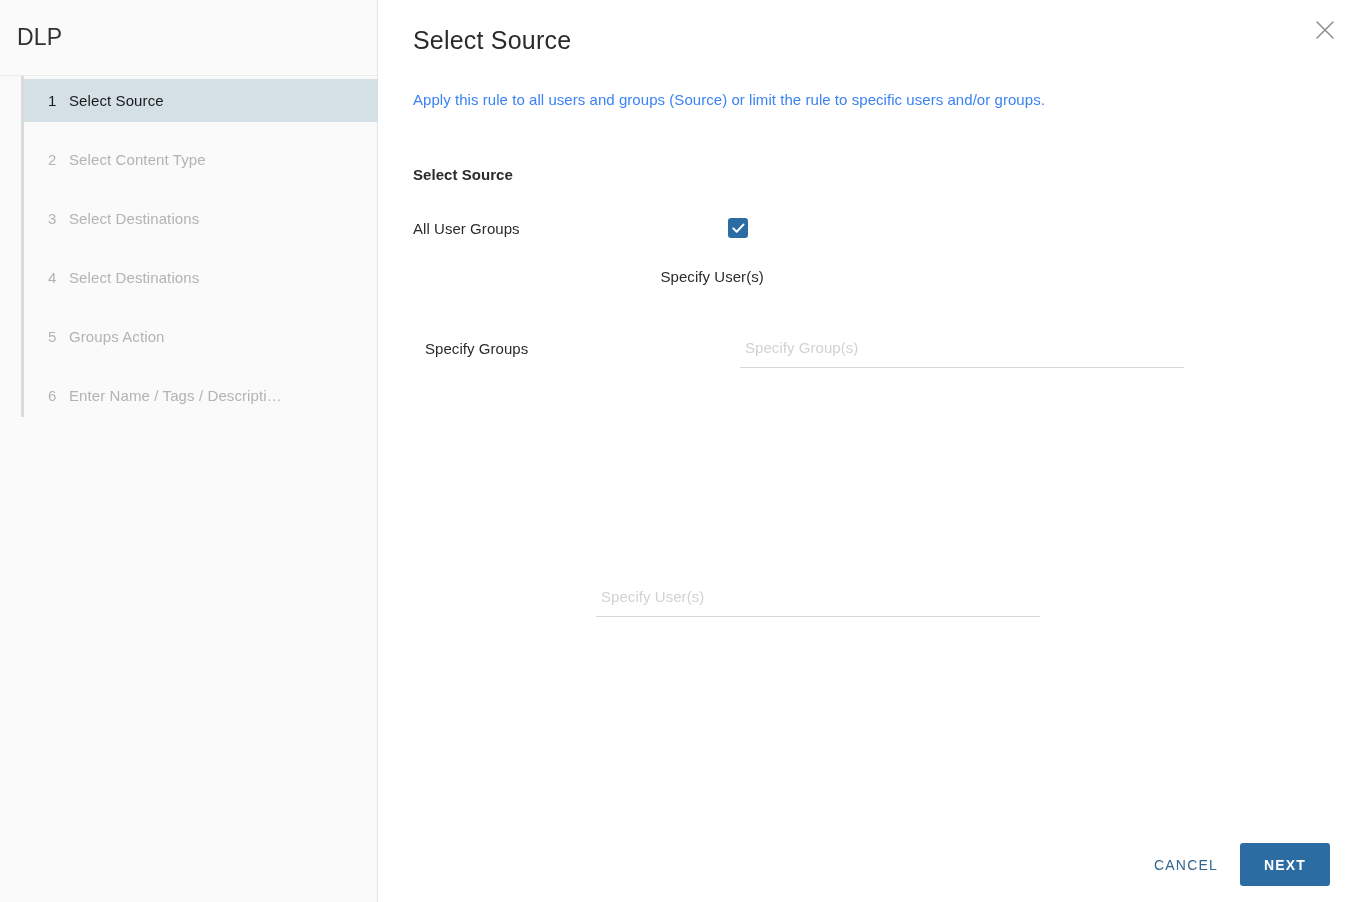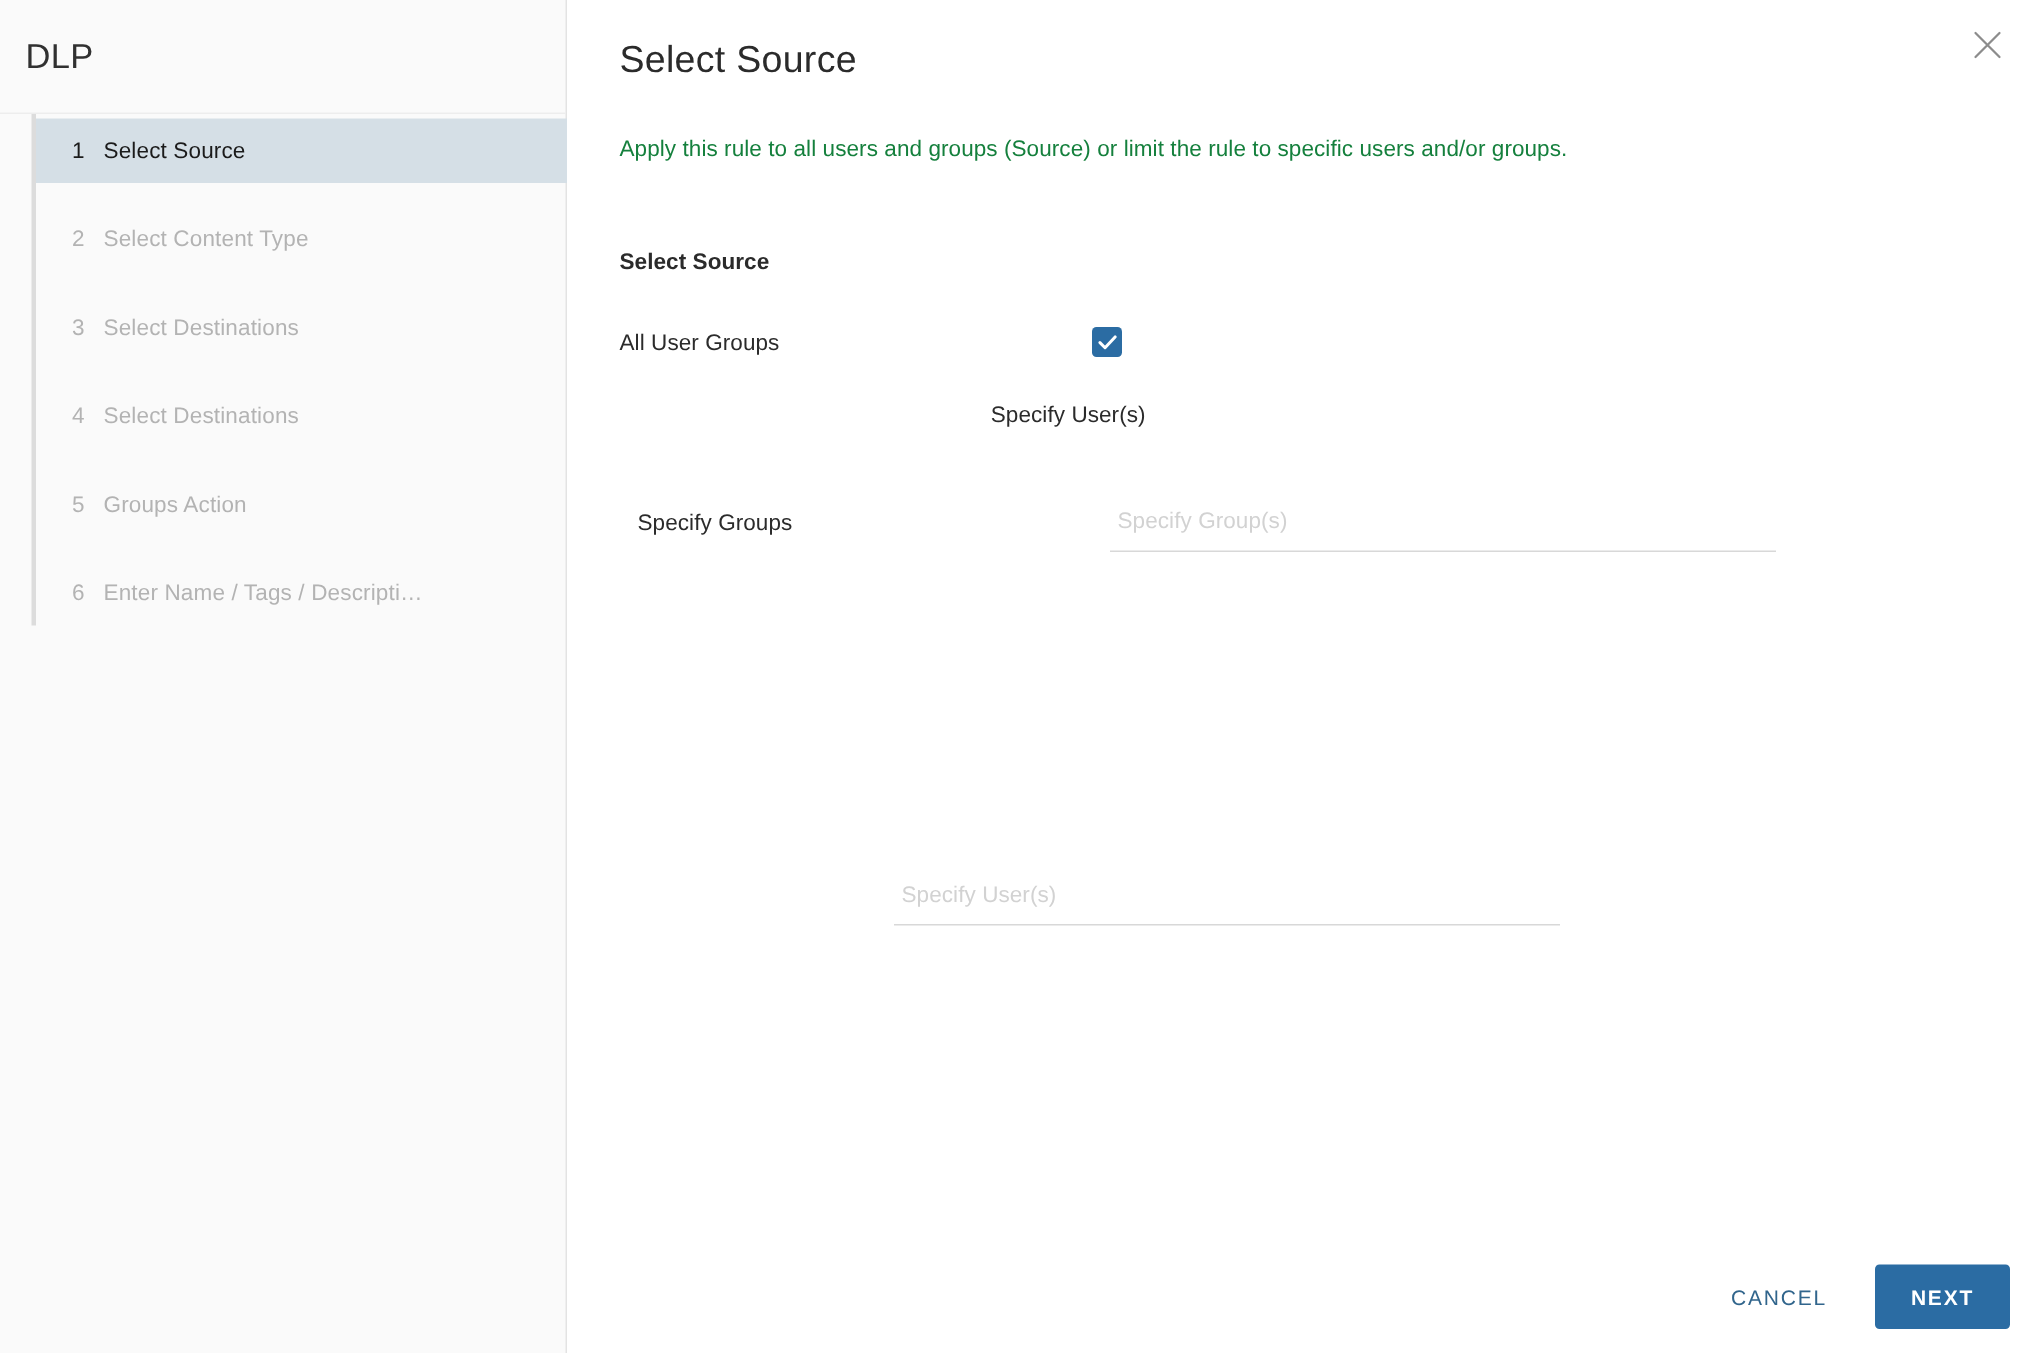--- a/index.html
+++ b/index.html
@@ -128,21 +128,21 @@
     font-weight: 300;
     color: #2b2b2b;
     letter-spacing: 0.2px;
   }
 
   #page-desc {
     position: absolute;
     left: 35px;
     top: 76px;
     font-size: 15px;
-    color: #15803d;
+    color: #3b82f6;
     font-weight: 400;
     letter-spacing: 0.05px;
   }
 
   #section-label {
     position: absolute;
     left: 35px;
     top: 166px;
     font-size: 15px;
     font-weight: 700;
@@ -207,24 +207,24 @@
     font-size: 15px;
     color: #2b2b2b;
     padding: 0 0 6px 5px;
     letter-spacing: 0.05px;
   }
   .uinput::placeholder { color: #d2d2d2; }
 
   
   #footer {
     position: absolute;
-    right: 15px;
+    right: 25px;
     bottom: 16px;
     display: flex;
-    gap: 10px;
+    gap: 0px;
   }
 
   #cancel-button {
     background: transparent;
     border: none;
     color: #31658c;
     font-family: "Liberation Sans", sans-serif;
     font-size: 14px;
     font-weight: 500;
     letter-spacing: 1.2px;

